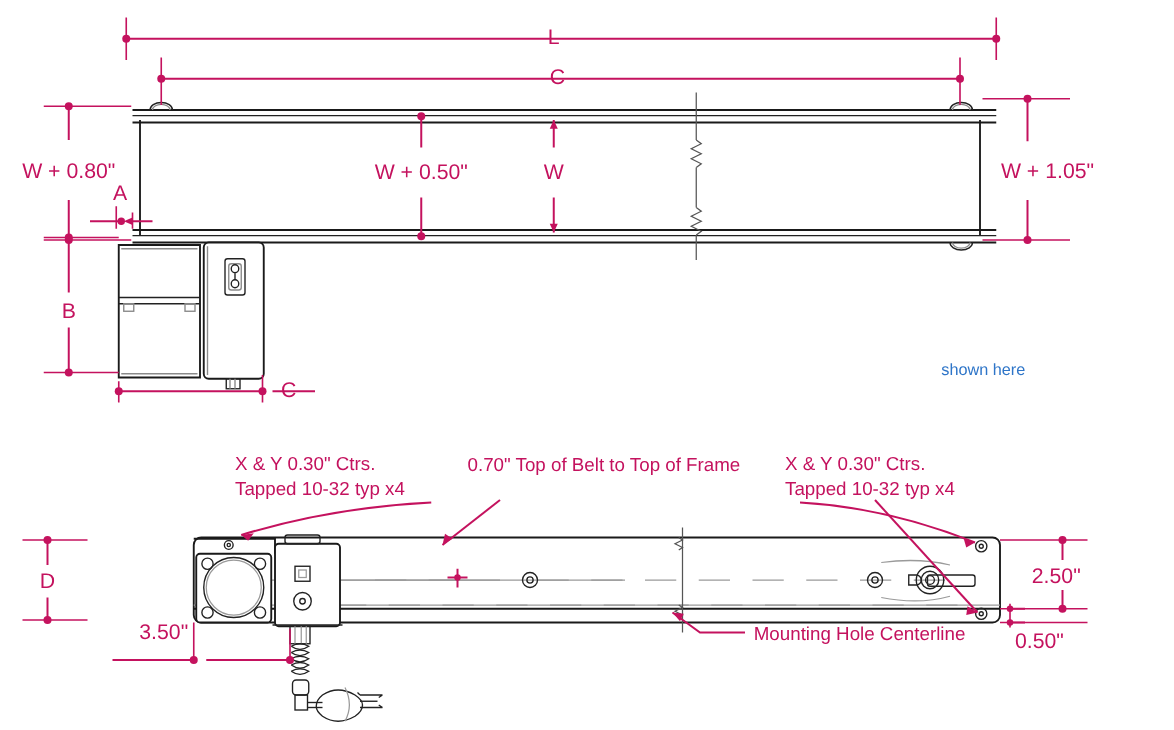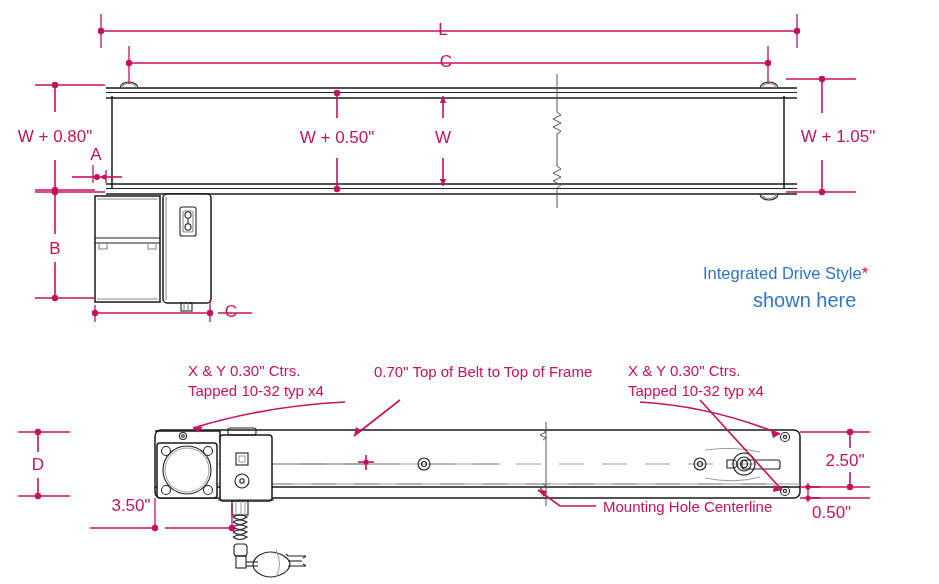--- a/index.html
+++ b/index.html
@@ -3,21 +3,21 @@
 <meta charset="utf-8">
 <style>
   html,body{margin:0;padding:0;background:#ffffff;}
   body{width:939px;height:584px;overflow:hidden;
        font-family:"Liberation Sans","DejaVu Sans",sans-serif;}
   #stage{position:relative;width:939px;height:584px;background:#fff;}
   svg#dwg{position:absolute;left:0;top:0;width:939px;height:584px;display:block;}
   .note{position:absolute;color:#2e75c8;font-size:16.5px;line-height:1.25;white-space:nowrap;}
   .note .star{color:#c4125e;font-size:17px;}
   #note-line1{left:703px;top:263px;}
-  #note-line2{left:753px;top:288px;font-size:20px;}
+  #note-line2{left:753px;top:288px;font-size:13px;}
 </style>
 </head>
 <body>
 
 <div id="stage">
 
   <svg id="dwg" viewBox="0 0 939 584">
     <defs>
       <style>
         .dim{stroke:#c4125e;stroke-width:1.6;fill:none;}
@@ -299,18 +299,15 @@
 
       <text class="atxt" x="374" y="377">0.70" Top of Belt to Top of Frame</text>
 
       <text class="atxt" x="628" y="376">X &amp; Y 0.30" Ctrs.</text>
       <text class="atxt" x="628" y="396">Tapped 10-32 typ x4</text>
 
       <text class="atxt" x="603" y="512">Mounting Hole Centerline</text>
     </g>
   </svg>
 
-  <div class="note" id="note-line1">
-    <span>Integrated Drive Style</span><span class="star">*</span>
-  </div>
   <div class="note" id="note-line2">shown here</div>
 
 </div>
 
 </body></html>

